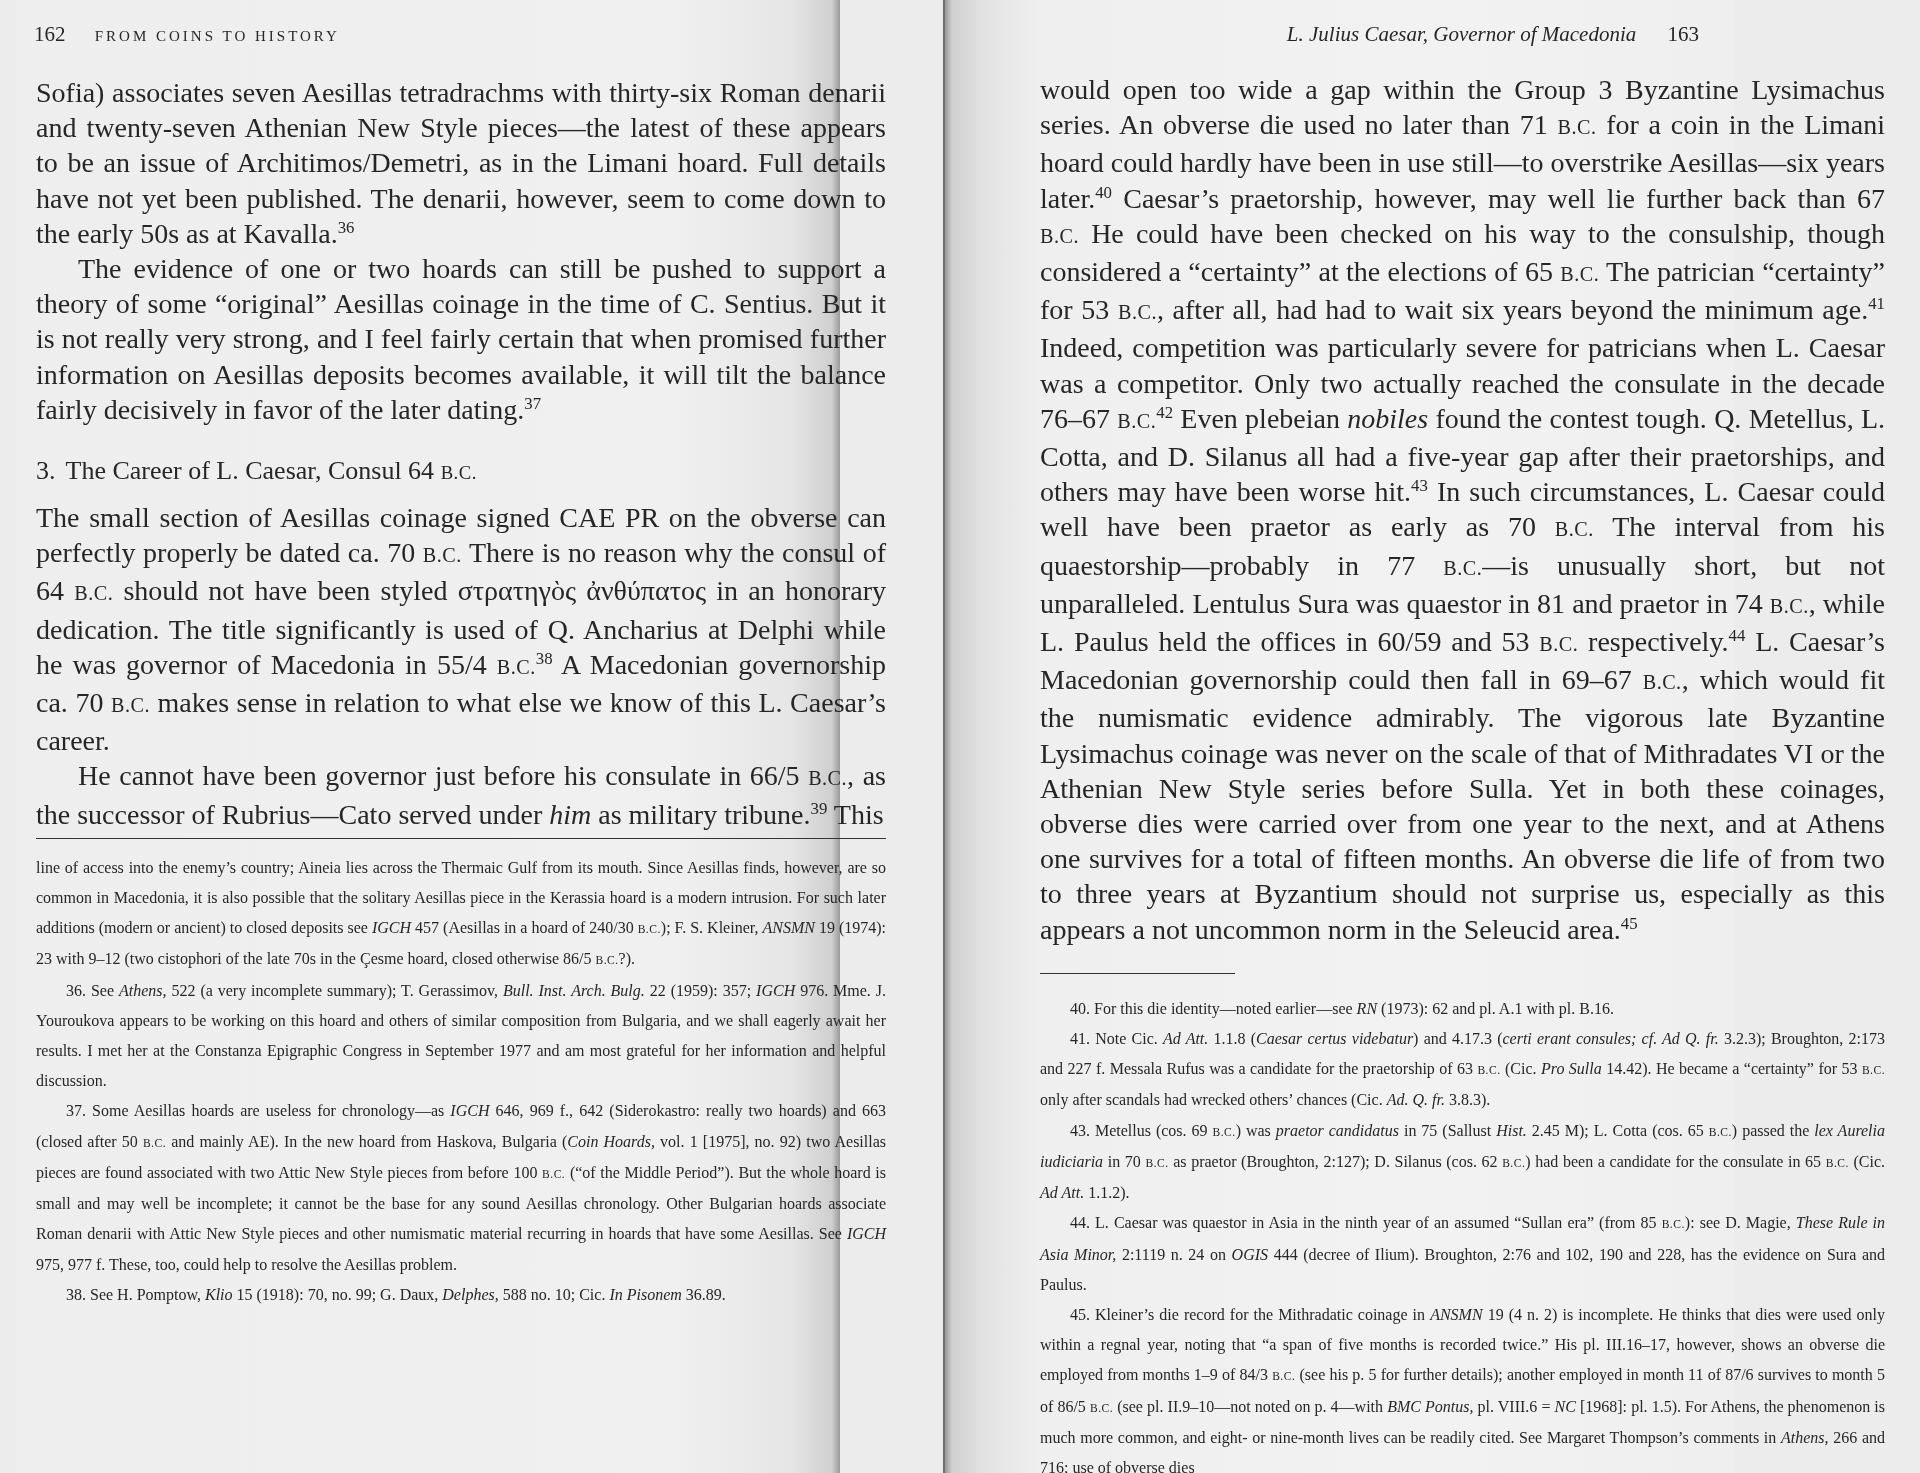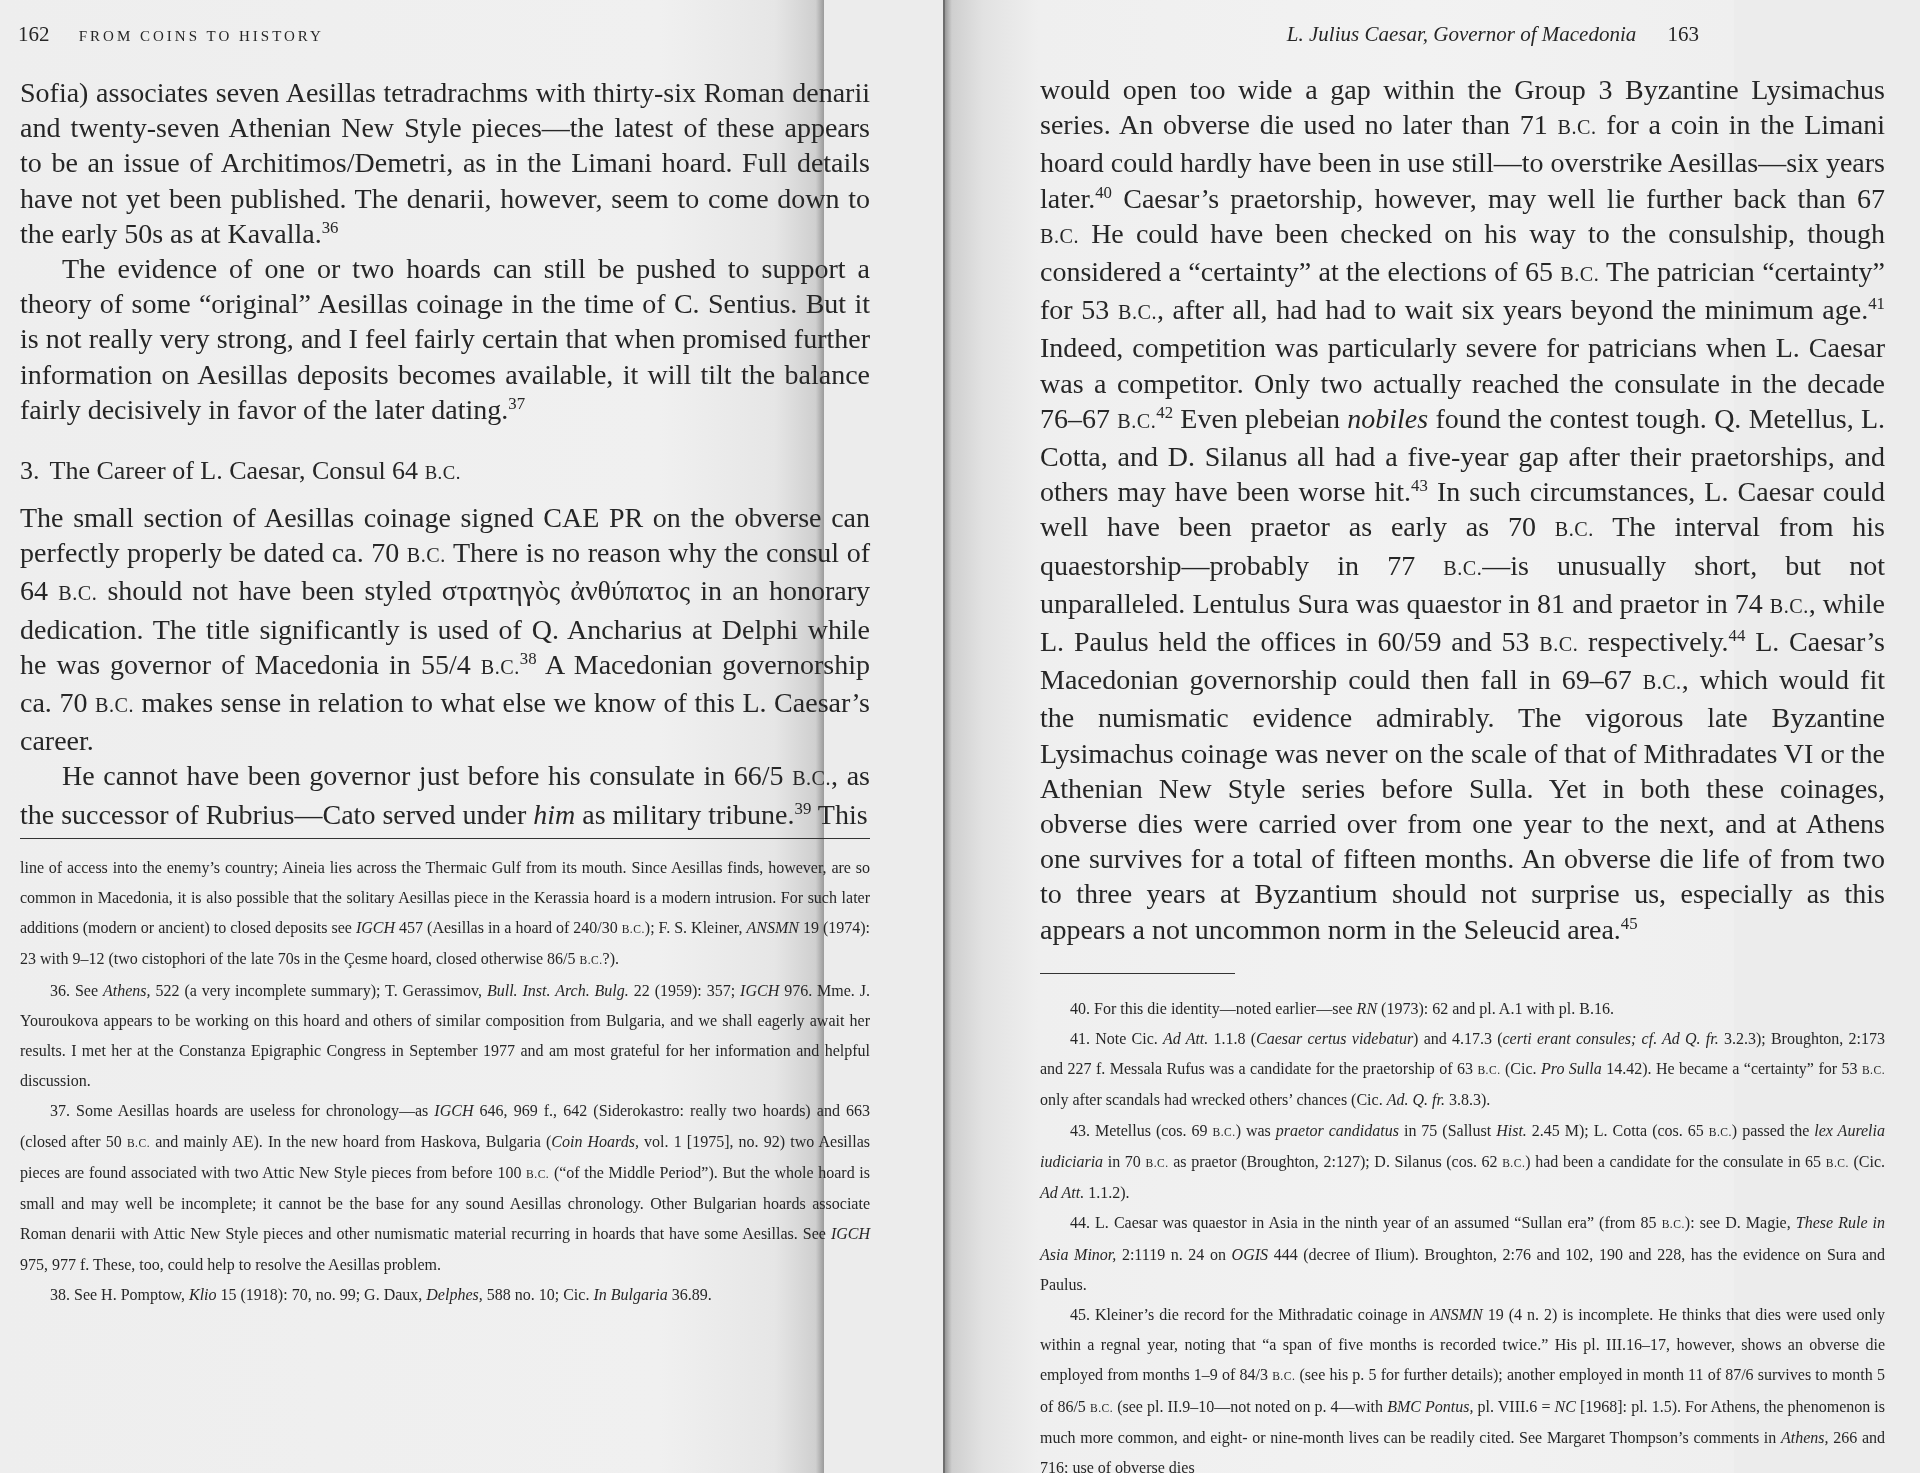--- a/index.html
+++ b/index.html
@@ -4,21 +4,21 @@
 <style>
   html, body { margin: 0; padding: 0; }
   body {
     width: 1920px; height: 1473px; overflow: hidden; position: relative;
     background: #ececec;
     font-family: "Liberation Serif", "DejaVu Serif", serif;
     color: #262626;
   }
   .page { position: absolute; top: 0; height: 1473px; }
   #left-page {
-    left: 0; width: 824px;
+    left: 16px; width: 824px;
     background: linear-gradient(to right, #eeeeee 0%, #f0f0f0 80%, #e6e6e6 94%, #cfcfcf 99%, #9a9a9a 100%);
   }
   #right-page {
     left: 944px; width: 790px;
     background: linear-gradient(to right, #8f8f8f 0%, #cfcfcf 1%, #e2e2e2 5%, #efefef 12%, #f2f2f2 60%, #efefef 100%);
   }
   .running-head { position: absolute; top: 22px; font-size: 21px; white-space: nowrap; }
   #left-head { left: 18px; }
   #left-head .folio { margin-right: 24px; }
   #left-head .title { font-size: 15px; letter-spacing: 3px; text-transform: uppercase; }
@@ -74,21 +74,21 @@
     </h3>
     <div class="body-text">
         <p class="cont">The small section of Aesillas coinage signed CAE PR on the obverse can perfectly properly be dated ca. 70 <span class="sc">B.C.</span> There is no reason why the consul of 64 <span class="sc">B.C.</span> should not have been styled στρατηγὸς ἀνθύπατος in an honorary dedication. The title significantly is used of Q. Ancharius at Delphi while he was governor of Macedonia in 55/4 <span class="sc">B.C.</span><sup>38</sup> A Macedonian governorship ca. 70 <span class="sc">B.C.</span> makes sense in relation to what else we know of this L. Caesar’s career.</p>
         <p class="indent">He cannot have been governor just before his consulate in 66/5 <span class="sc">B.C.</span>, as the successor of Rubrius—Cato served under <em>him</em> as military tribune.<sup>39</sup> This</p>
       </div>
     <div class="rule" id="left-rule"></div>
     <div class="notes">
         <p class="fncont">line of access into the enemy’s country; Aineia lies across the Thermaic Gulf from its mouth. Since Aesillas finds, however, are so common in Macedonia, it is also possible that the solitary Aesillas piece in the Kerassia hoard is a modern intrusion. For such later additions (modern or ancient) to closed deposits see <em>IGCH</em> 457 (Aesillas in a hoard of 240/30 <span class="sc">B.C.</span>); F. S. Kleiner, <em>ANSMN</em> 19 (1974): 23 with 9–12 (two cistophori of the late 70s in the Çesme hoard, closed otherwise 86/5 <span class="sc">B.C.</span>?).</p>
         <p class="fn">36. See <em>Athens,</em> 522 (a very incomplete summary); T. Gerassimov, <em>Bull. Inst. Arch. Bulg.</em> 22 (1959): 357; <em>IGCH</em> 976. Mme. J. Youroukova appears to be working on this hoard and others of similar composition from Bulgaria, and we shall eagerly await her results. I met her at the Constanza Epigraphic Congress in September 1977 and am most grateful for her information and helpful discussion.</p>
         <p class="fn">37. Some Aesillas hoards are useless for chronology—as <em>IGCH</em> 646, 969 f., 642 (Siderokastro: really two hoards) and 663 (closed after 50 <span class="sc">B.C.</span> and mainly AE). In the new hoard from Haskova, Bulgaria (<em>Coin Hoards,</em> vol. 1 [1975], no. 92) two Aesillas pieces are found associated with two Attic New Style pieces from before 100 <span class="sc">B.C.</span> (“of the Middle Period”). But the whole hoard is small and may well be incomplete; it cannot be the base for any sound Aesillas chronology. Other Bulgarian hoards associate Roman denarii with Attic New Style pieces and other numismatic material recurring in hoards that have some Aesillas. See <em>IGCH</em> 975, 977 f. These, too, could help to resolve the Aesillas problem.</p>
-        <p class="fn">38. See H. Pomptow, <em>Klio</em> 15 (1918): 70, no. 99; G. Daux, <em>Delphes,</em> 588 no. 10; Cic. <em>In Bulgaria</em> 36.89.</p>
+        <p class="fn">38. See H. Pomptow, <em>Klio</em> 15 (1918): 70, no. 99; G. Daux, <em>Delphes,</em> 588 no. 10; Cic. <em>In Pisonem</em> 36.89.</p>
       </div>
   </div>
 </div>
 
 <div class="page" id="right-page">
   <div class="running-head" id="right-head">
     <span class="title">L. Julius Caesar, Governor of Macedonia</span>
     <span class="folio">163</span>
   </div>
   <div class="column" id="right-col">

